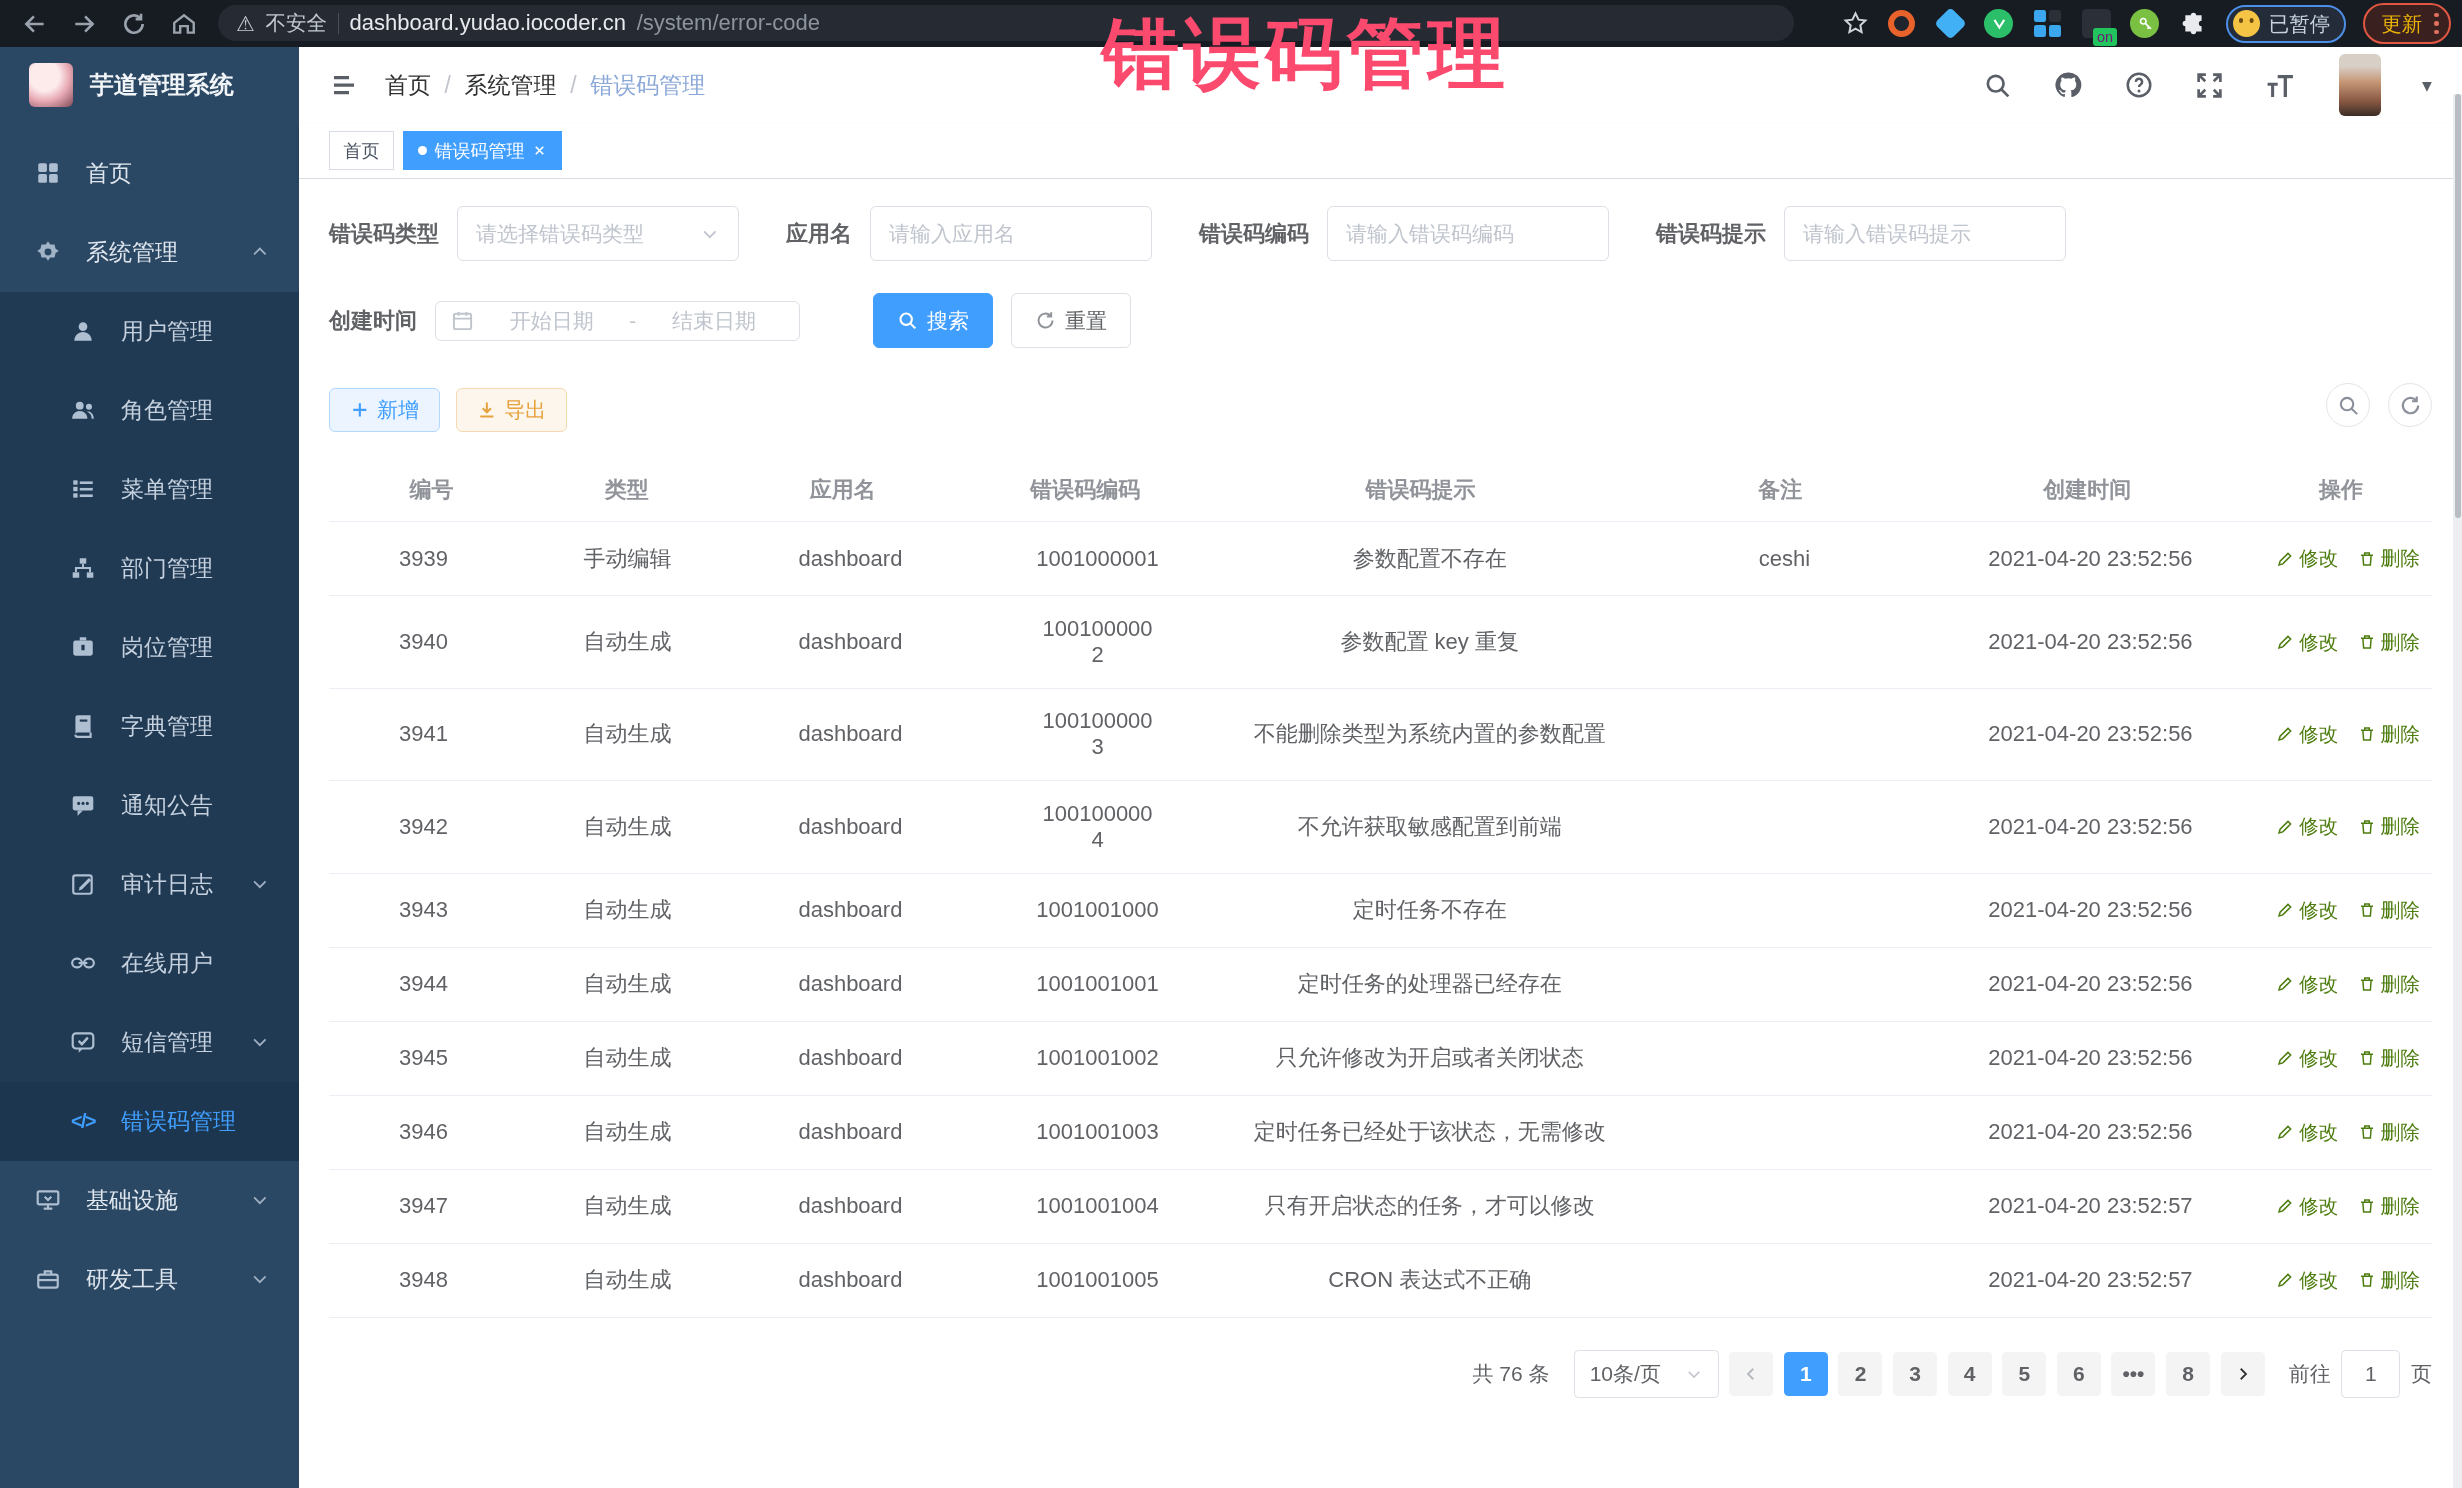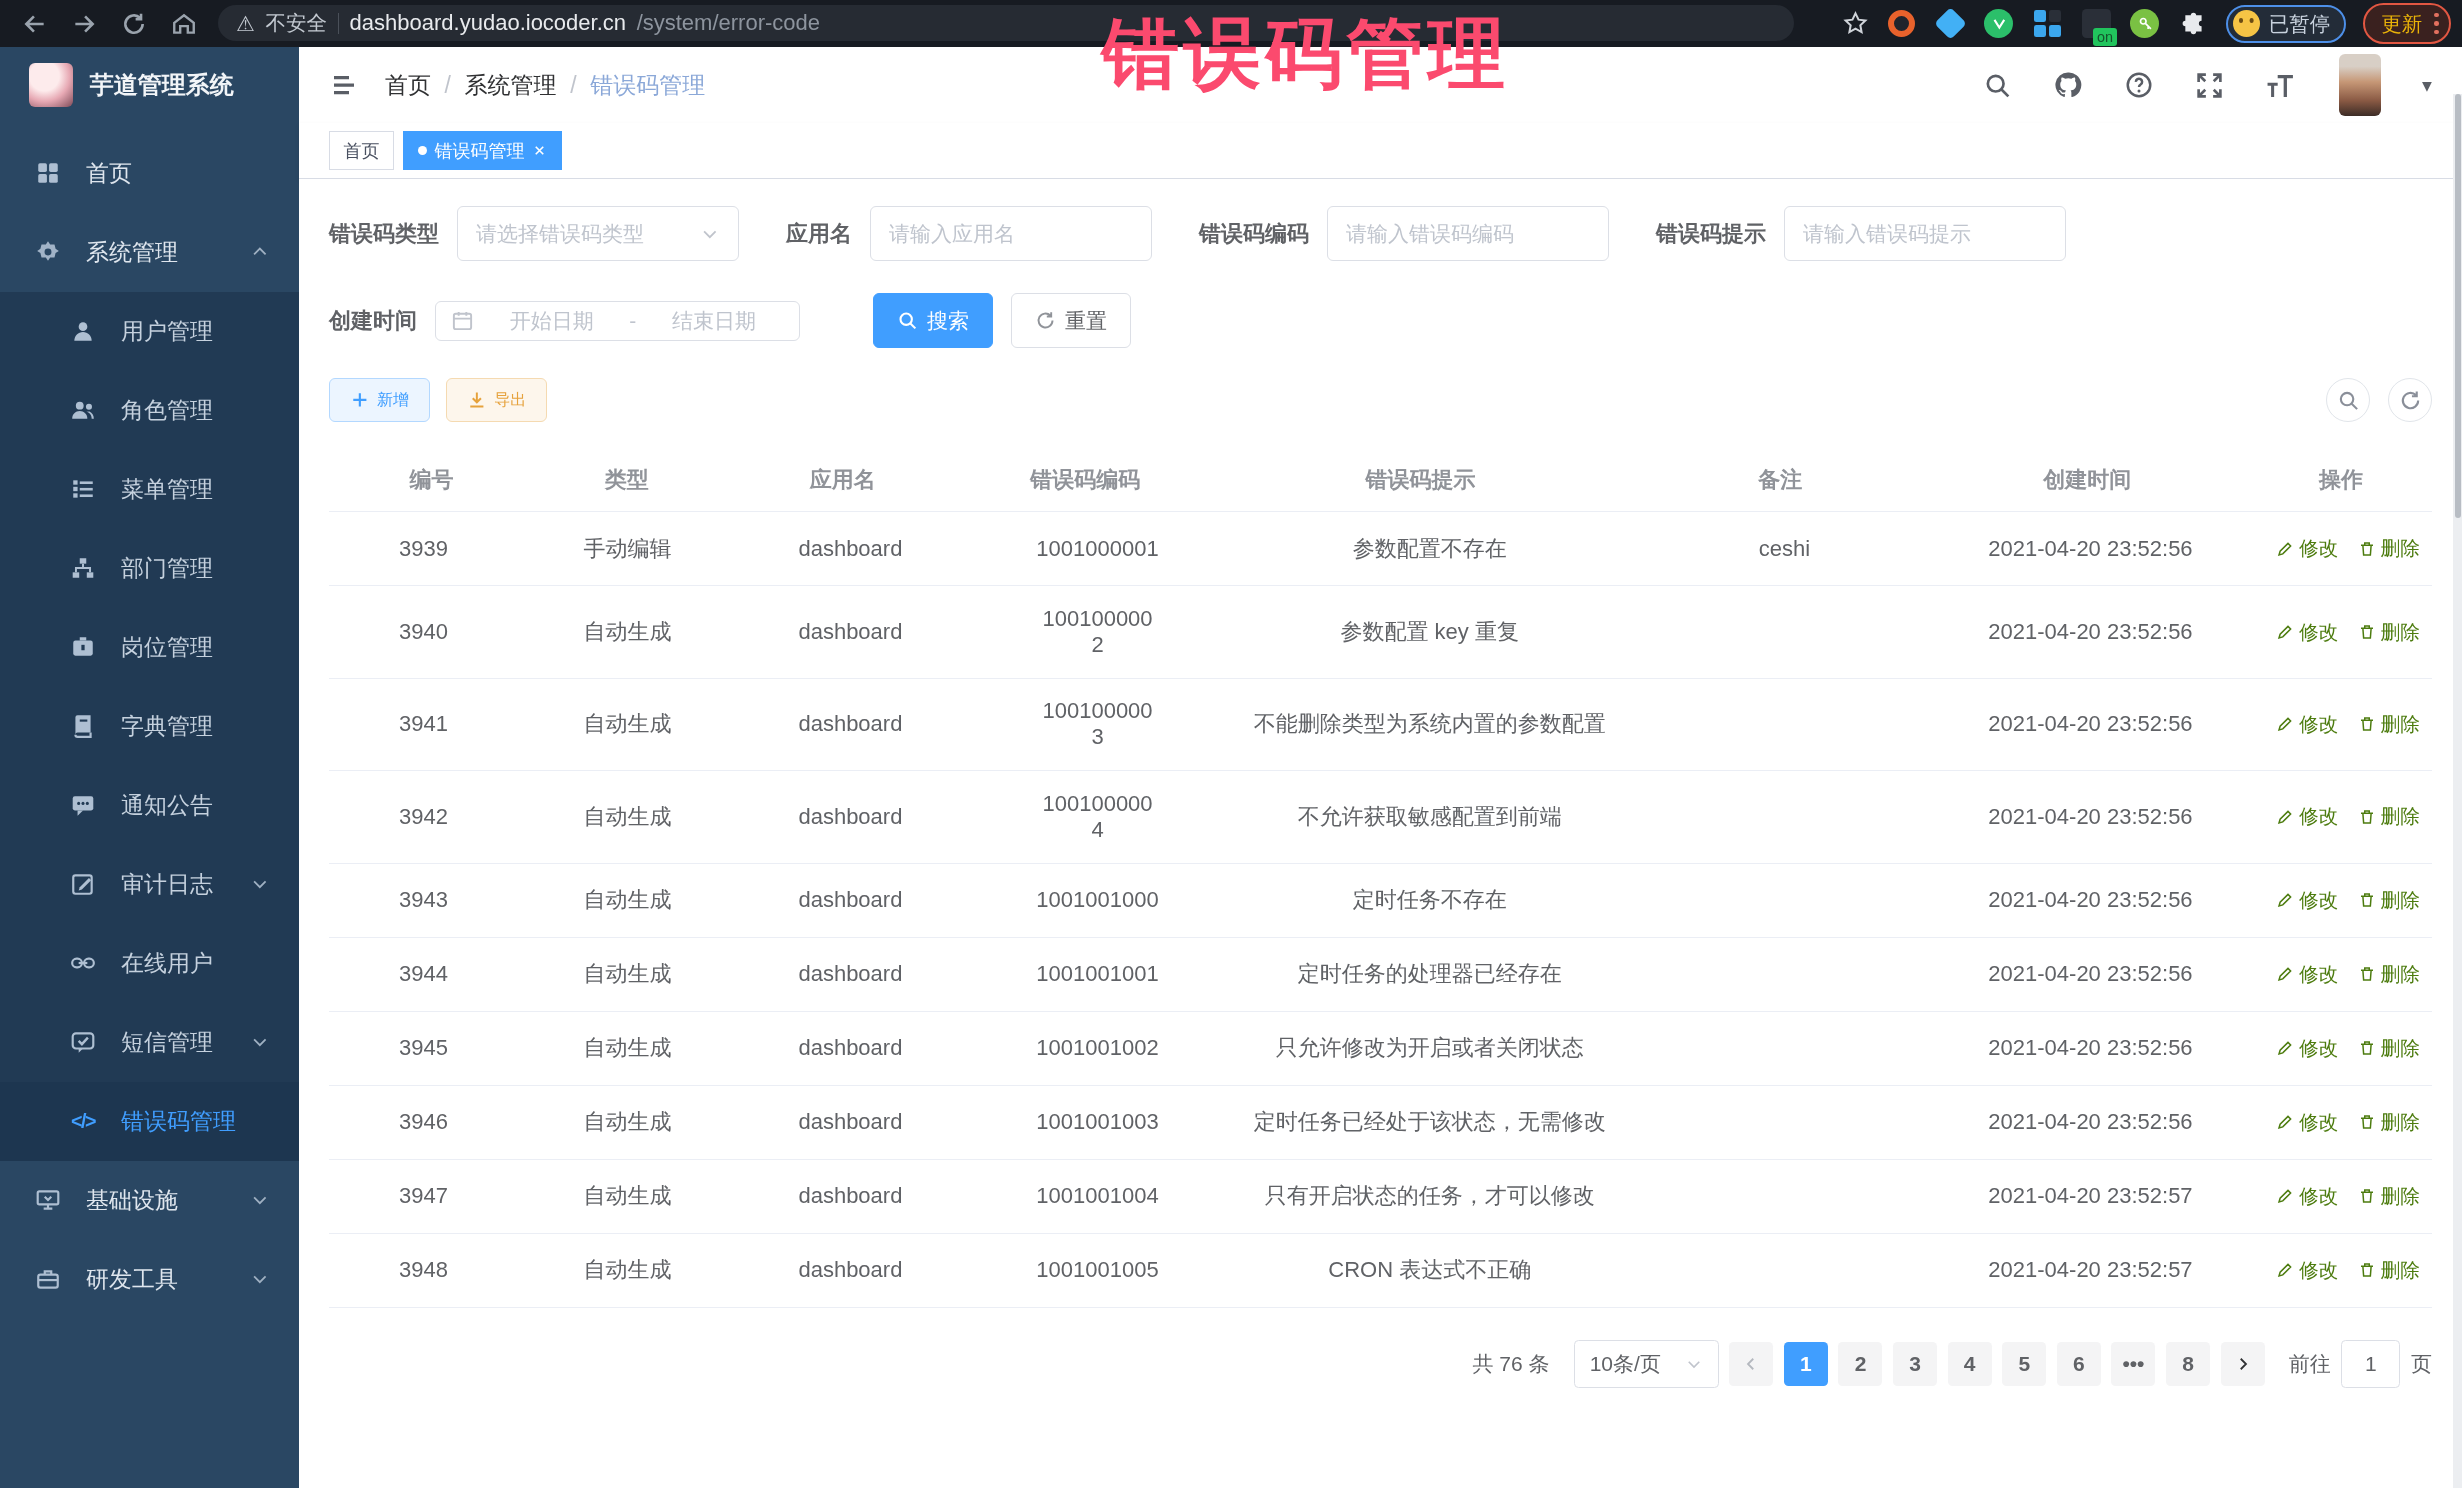--- a/index.html
+++ b/index.html
@@ -21,21 +21,21 @@
   .chrome-right { position:absolute; right:10.6px; top:0; height:47px; display:flex; align-items:center; gap:16.7px; }
   .star { color:#cfd3d9; }
   .ext { width:32px; height:32px; display:flex; align-items:center; justify-content:center; position:relative; }
   .ext-orange { width:27px; height:27px; border:6px solid #e8622c; border-radius:50%; background:#20242c; }
   .ext-gem { width:23px; height:23px; background:#42b0f5; transform:rotate(45deg); border-radius:4.5px; }
   .ext-green { width:29px; height:29px; background:#2bbf6a; border-radius:50%; display:flex; align-items:center; justify-content:center; }
   .ext-grid { display:grid; grid-template-columns:12px 12px; grid-gap:3px; }
   .ext-grid i { width:12px; height:12px; background:#3ba7ee; border-radius:2.3px; }
   .ext-grid i:nth-child(2){ background:#2a2f38; }
   .ext-dark { width:29px; height:29px; background:#2a2f38; border-radius:4.5px; }
-  .on-badge { position:absolute; right:-4.5px; bottom:-6px; background:#21c45d; color:#14532d; font-size:14.4px; padding:0.8px 3.8px; border-radius:3px; }
+  .on-badge { position:absolute; right:-4.5px; bottom:-6px; background:#21c45d; color:#701a75; font-size:14.4px; padding:0.8px 3.8px; border-radius:3px; }
   .ext-key { width:29px; height:29px; background:#7ac143; border-radius:50%; display:flex; align-items:center; justify-content:center; }
   .puzzle { color:#e8eaed; }
   .pill-paused { display:flex; align-items:center; gap:9px; border:2.3px solid #4d8fe8; border-radius:757px; padding:3px 13.6px 3px 4.5px; background:#232c38; }
   .face { width:27px; height:27px; border-radius:50%; background:#f6c445; position:relative; }
   .face:before { content:""; position:absolute; left:6px; top:8.3px; width:4.5px; height:4.5px; border-radius:50%; background:#6b4b12; box-shadow:10.6px 0 0 #6b4b12; }
   .paused-text { color:#c8d2de; font-size:20.5px; }
   .pill-update { display:flex; align-items:center; gap:12px; border:2.3px solid #e25742; border-radius:757px; padding:4.5px 10.6px 4.5px 16.7px; background:#3a211f; }
   .update-text { color:#eab308; font-size:20.5px; }
   .vdots { display:flex; flex-direction:column; gap:3.8px; }
   .vdots i { width:4.5px; height:4.5px; border-radius:50%; background:#e2705f; }
@@ -89,21 +89,21 @@
   .inp::placeholder { color:#bfc4cd; }
   .sel { display:flex; align-items:center; justify-content:space-between; cursor:pointer; }
   .sel .ph { color:#bfc4cd; }
   .frow2 { margin-top:32px; }
   .daterange { width:365px; height:40px; border:1.5px solid #dcdfe6; border-radius:6px; display:flex; align-items:center; padding:0 15px; gap:7.6px; color:#bfc4cd; font-size:21px; }
   .daterange .dph { flex:1; text-align:center; }
   .btn { height:55px; border-radius:6px; font-size:21px; display:inline-flex; align-items:center; gap:9px; padding:0 23px; cursor:pointer; border:1.5px solid transparent; font-family:inherit; }
   .btn-primary { background:#409eff; border-color:#409eff; color:#fff; margin-left:26px; }
   .btn-plain { background:#fff; border-color:#dcdfe6; color:#606266; margin-left:18px; }
   .toolbar { margin-top:30px; display:flex; align-items:center; }
-  .btn-sm { height:44px; border-radius:6px; font-size:16px; display:inline-flex; align-items:center; gap:7.6px; padding:0 19.7px; cursor:pointer; }
+  .btn-sm { height:44px; border-radius:6px; font-size:21px; display:inline-flex; align-items:center; gap:7.6px; padding:0 19.7px; cursor:pointer;margin-top:10px; }
   .btn-add { background:#ecf5ff; border:1.5px solid #b3d8ff; color:#409eff; }
   .btn-export { background:#fdf6ec; border:1.5px solid #f5dab1; color:#e6a23c; margin-left:16.7px; }
   .tool-right { margin-left:auto; display:flex; gap:18px; }
   .circ { width:44px; height:44px; border-radius:50%; border:1.5px solid #e1e5ea; background:#fff; color:#8a8f99; display:flex; align-items:center; justify-content:center; cursor:pointer; }
 
   
   .table { margin-top:26px; width:100%; font-size:22px; }
   .thead { display:flex; align-items:center; border-bottom:1.5px solid #ebeef5; }
   .th { padding:16.7px 7.6px; color:#909399; font-weight:700; text-align:center;font-family:Liberation Mono, monospace; }
   .tr { display:flex; align-items:center; border-bottom:1.5px solid #ebeef5; min-height:74px;gap:24px; }

